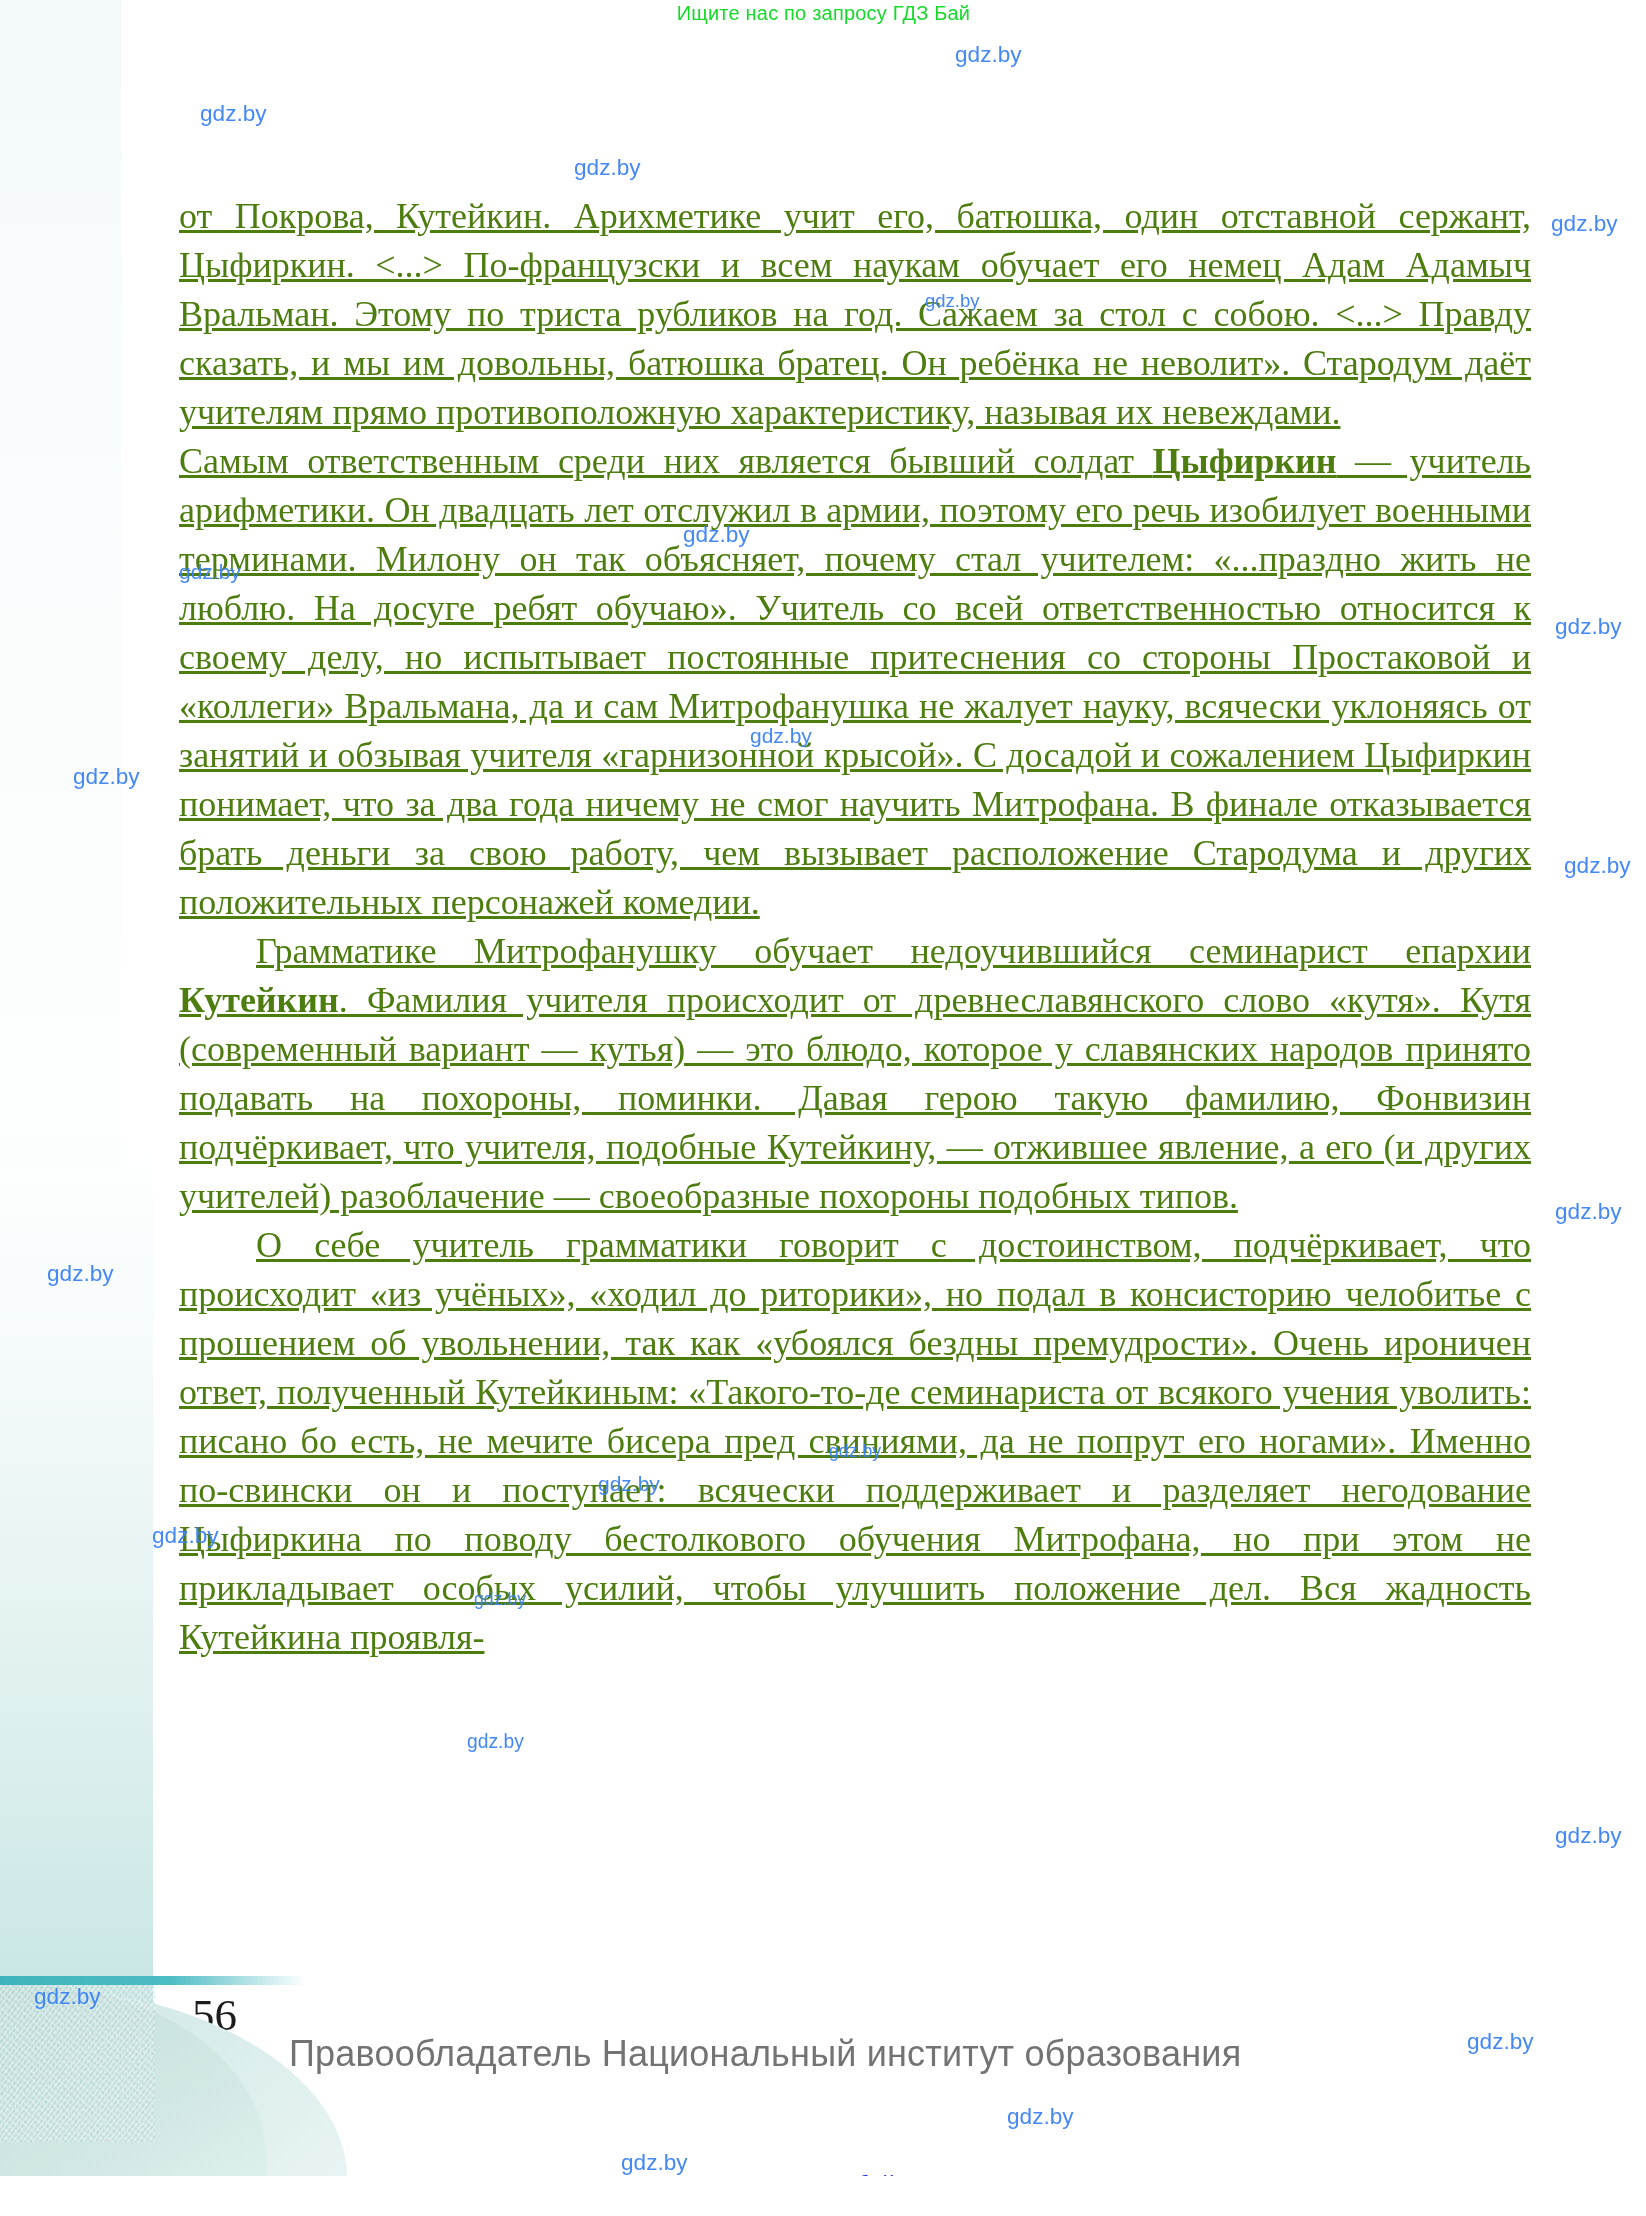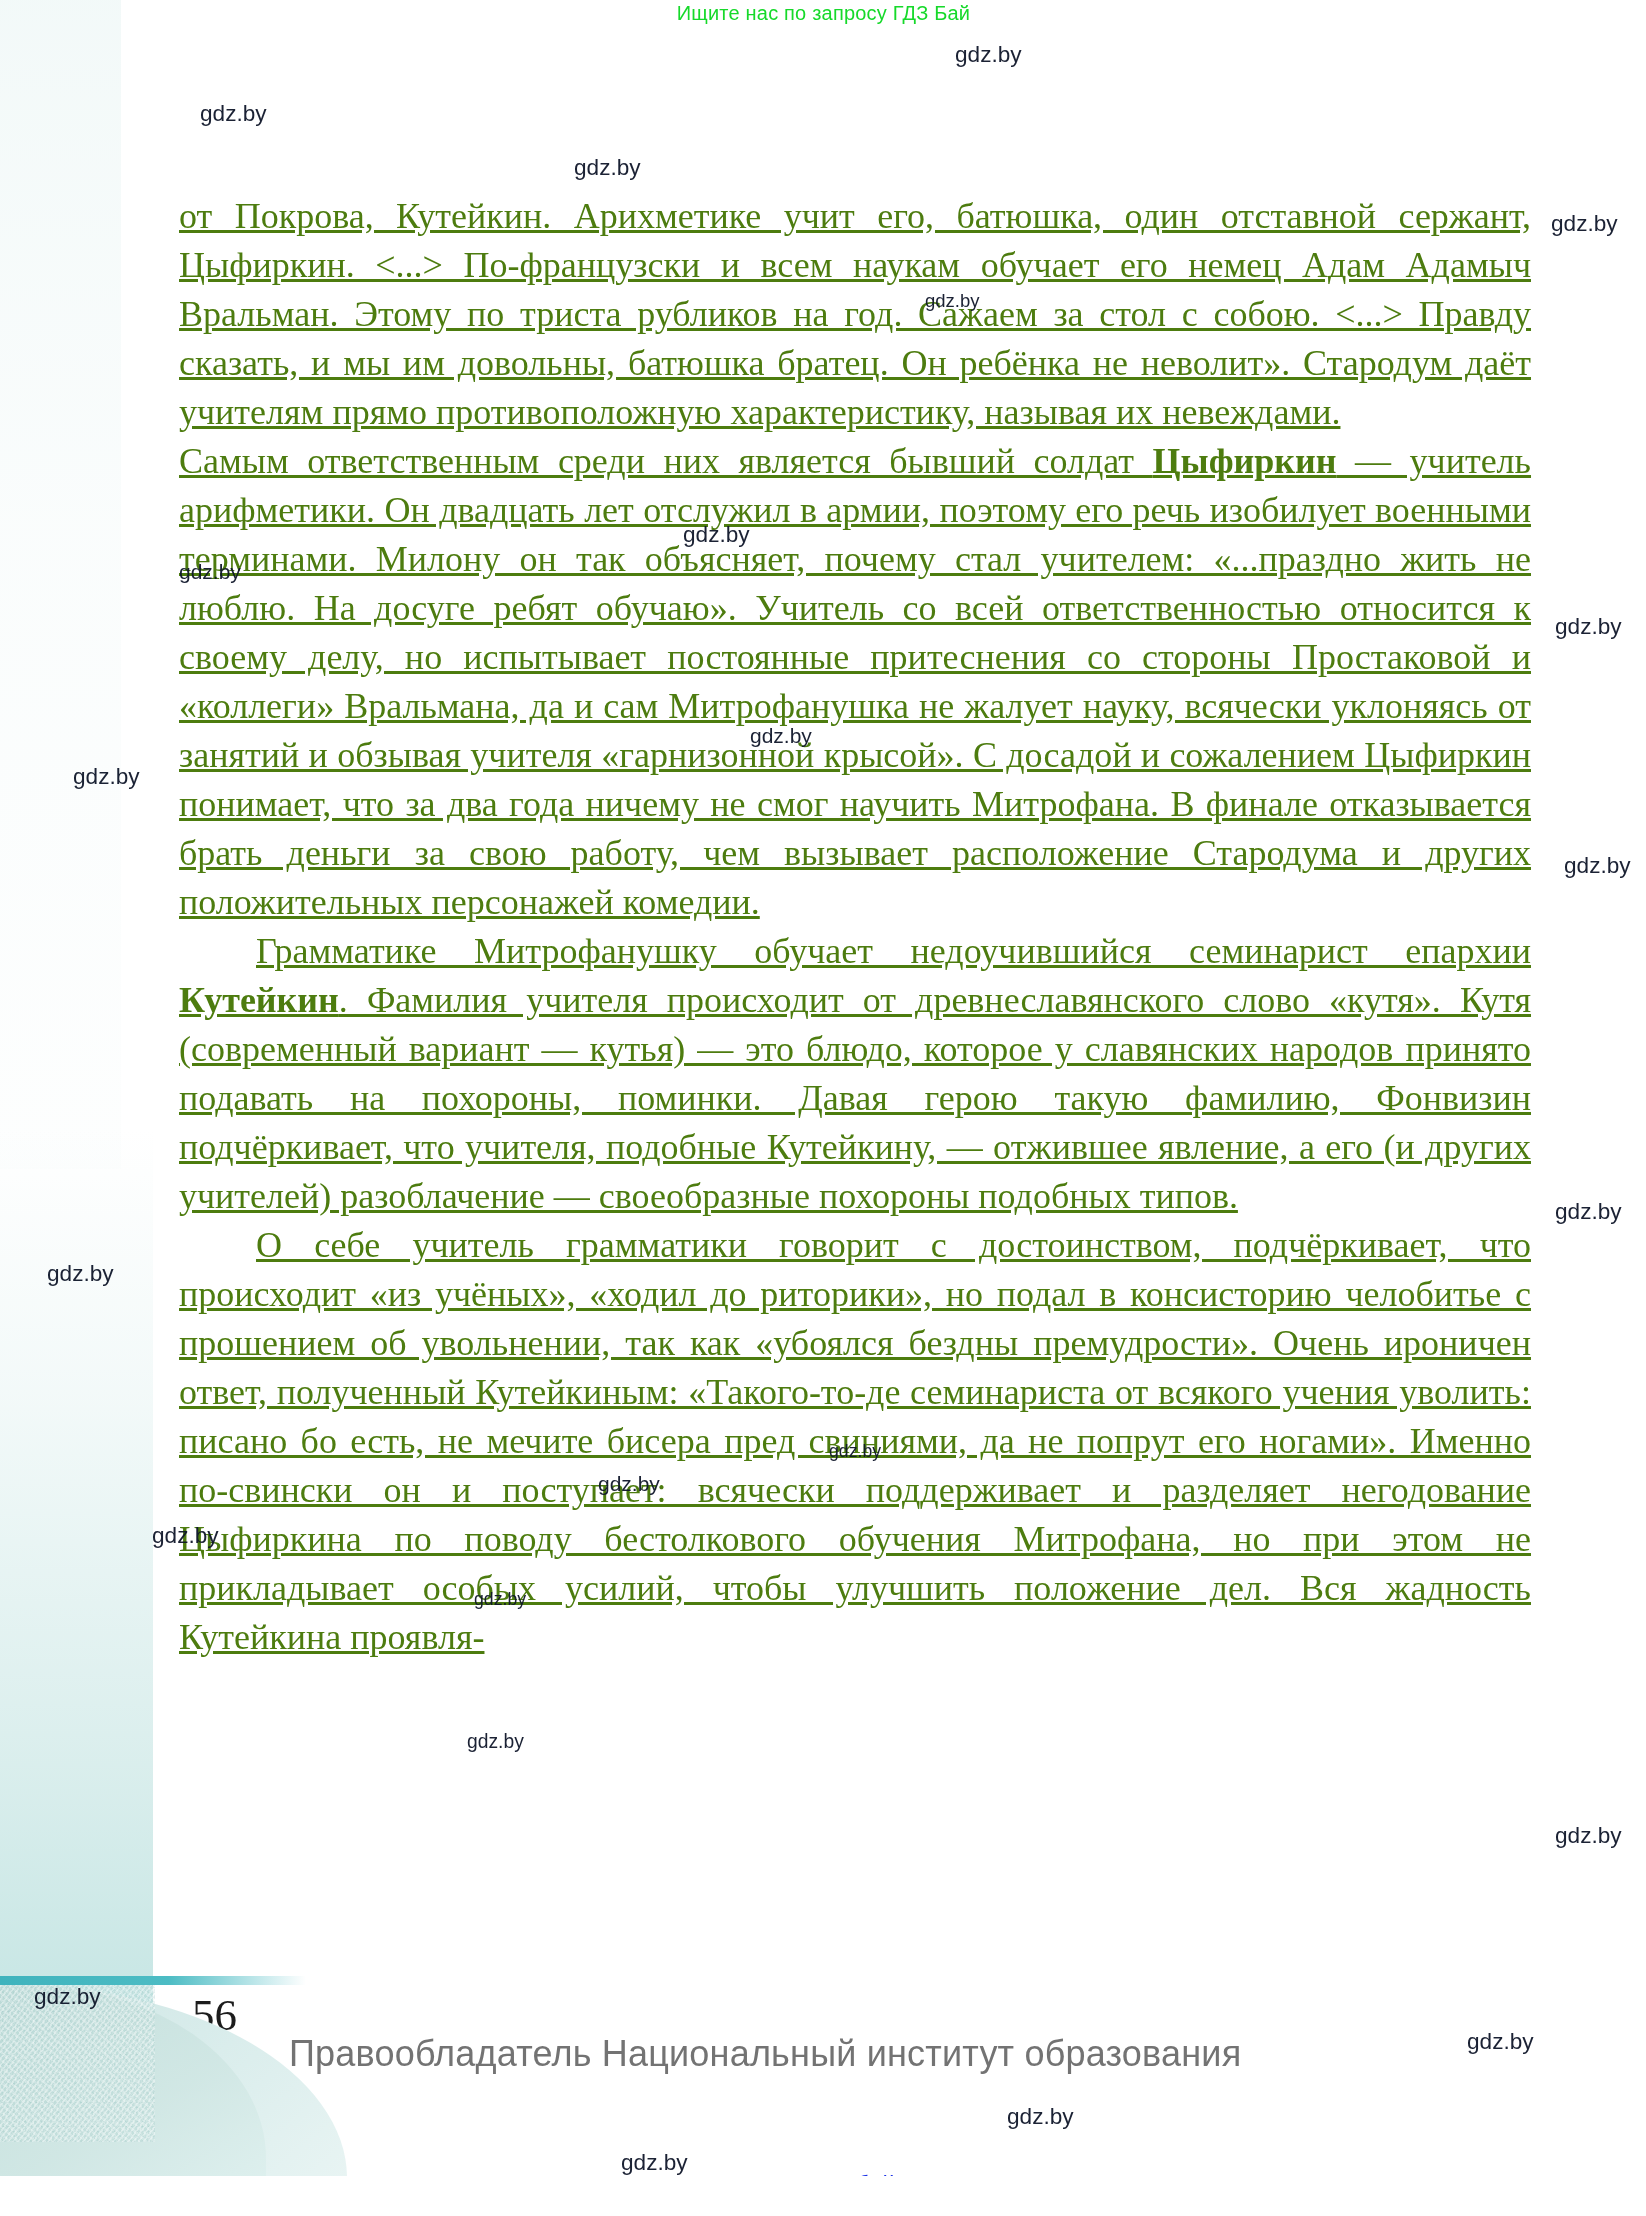--- a/index.html
+++ b/index.html
@@ -174,21 +174,21 @@
     color: #1b32e8;
     white-space: nowrap;
     margin-left: 29px;
   }
   .footer-links .sep { padding: 0 8px; }
 
   
   .wm {
     position: absolute;
     font-family: "Liberation Sans", "DejaVu Sans", sans-serif;
-    color: #0f172a;
+    color: #3b82f6;
     white-space: nowrap;
     pointer-events: none;
   }
 </style>
 </head>
 <body>
 
 <div class="page">
 
   <div class="left-wash-top"></div>

